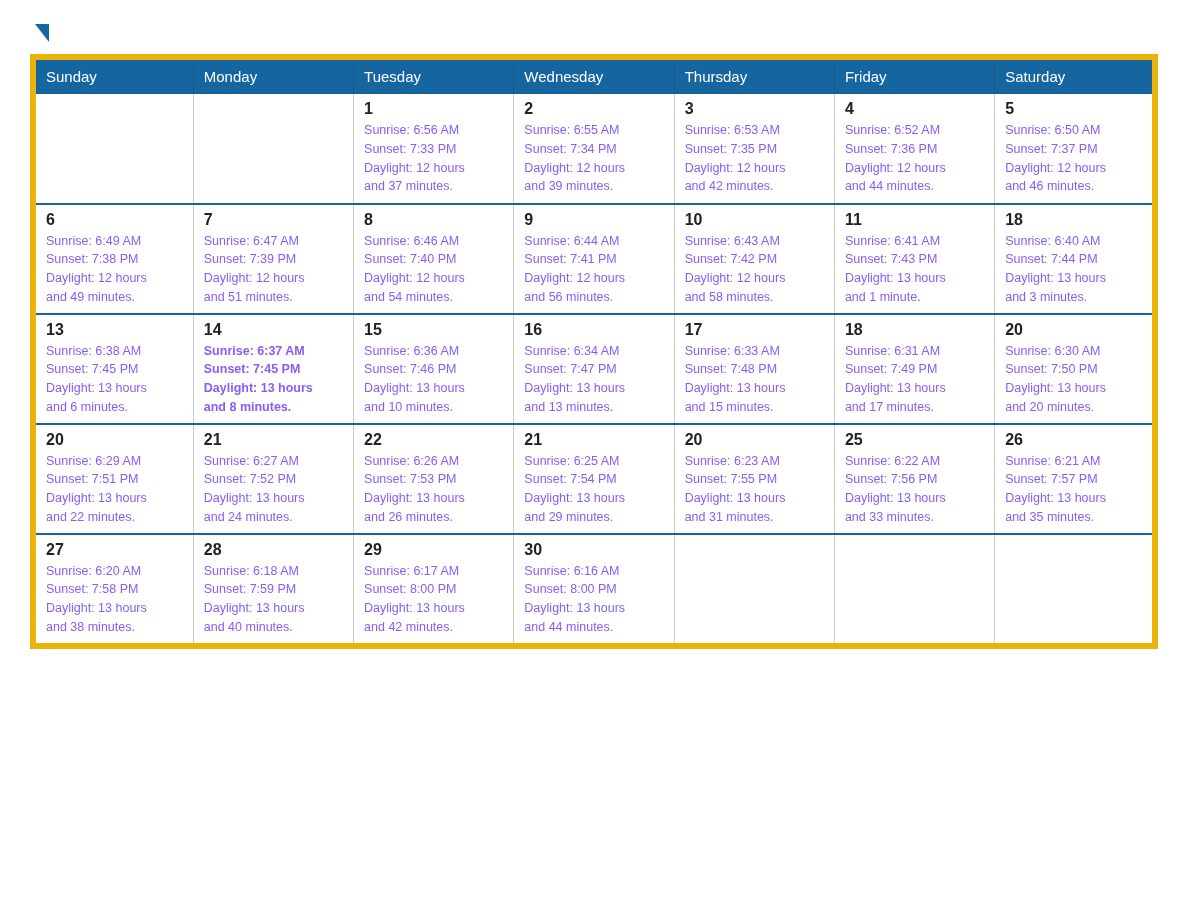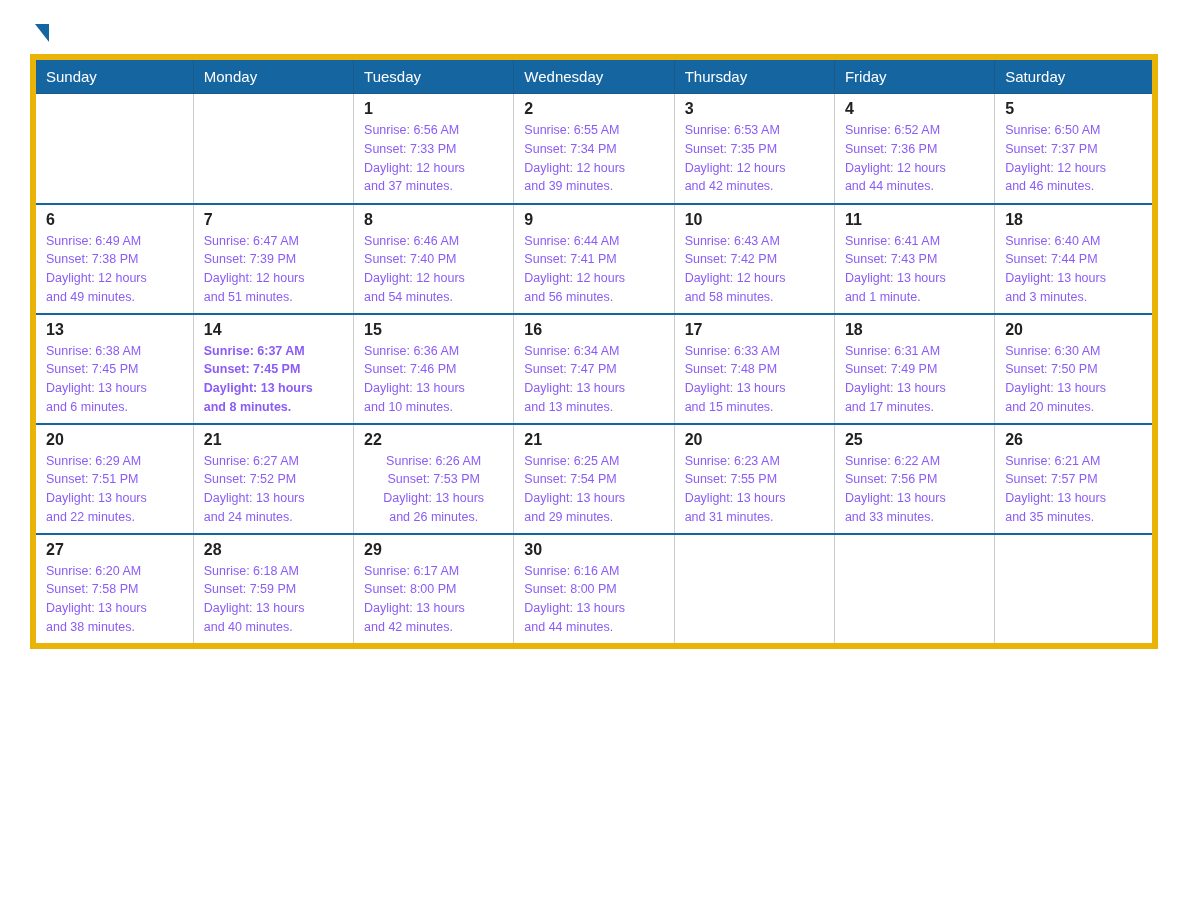--- a/index.html
+++ b/index.html
@@ -284,21 +284,21 @@
         </td>
         <td>
           <span class="day-number">21</span>
           <div class="day-info" style="white-space: pre-line;">Sunrise: 6:27 AM
 Sunset: 7:52 PM
 Daylight: 13 hours
 and 24 minutes.</div>
         </td>
         <td>
           <span class="day-number">22</span>
-          <div class="day-info" style="white-space: pre-line; text-align: center;">Sunrise: 6:26 AM
+          <div class="day-info" style="white-space: pre-line;">Sunrise: 6:26 AM
 Sunset: 7:53 PM
 Daylight: 13 hours
 and 26 minutes.</div>
         </td>
         <td>
           <span class="day-number">21</span>
           <div class="day-info" style="white-space: pre-line;">Sunrise: 6:25 AM
 Sunset: 7:54 PM
 Daylight: 13 hours
 and 29 minutes.</div>

